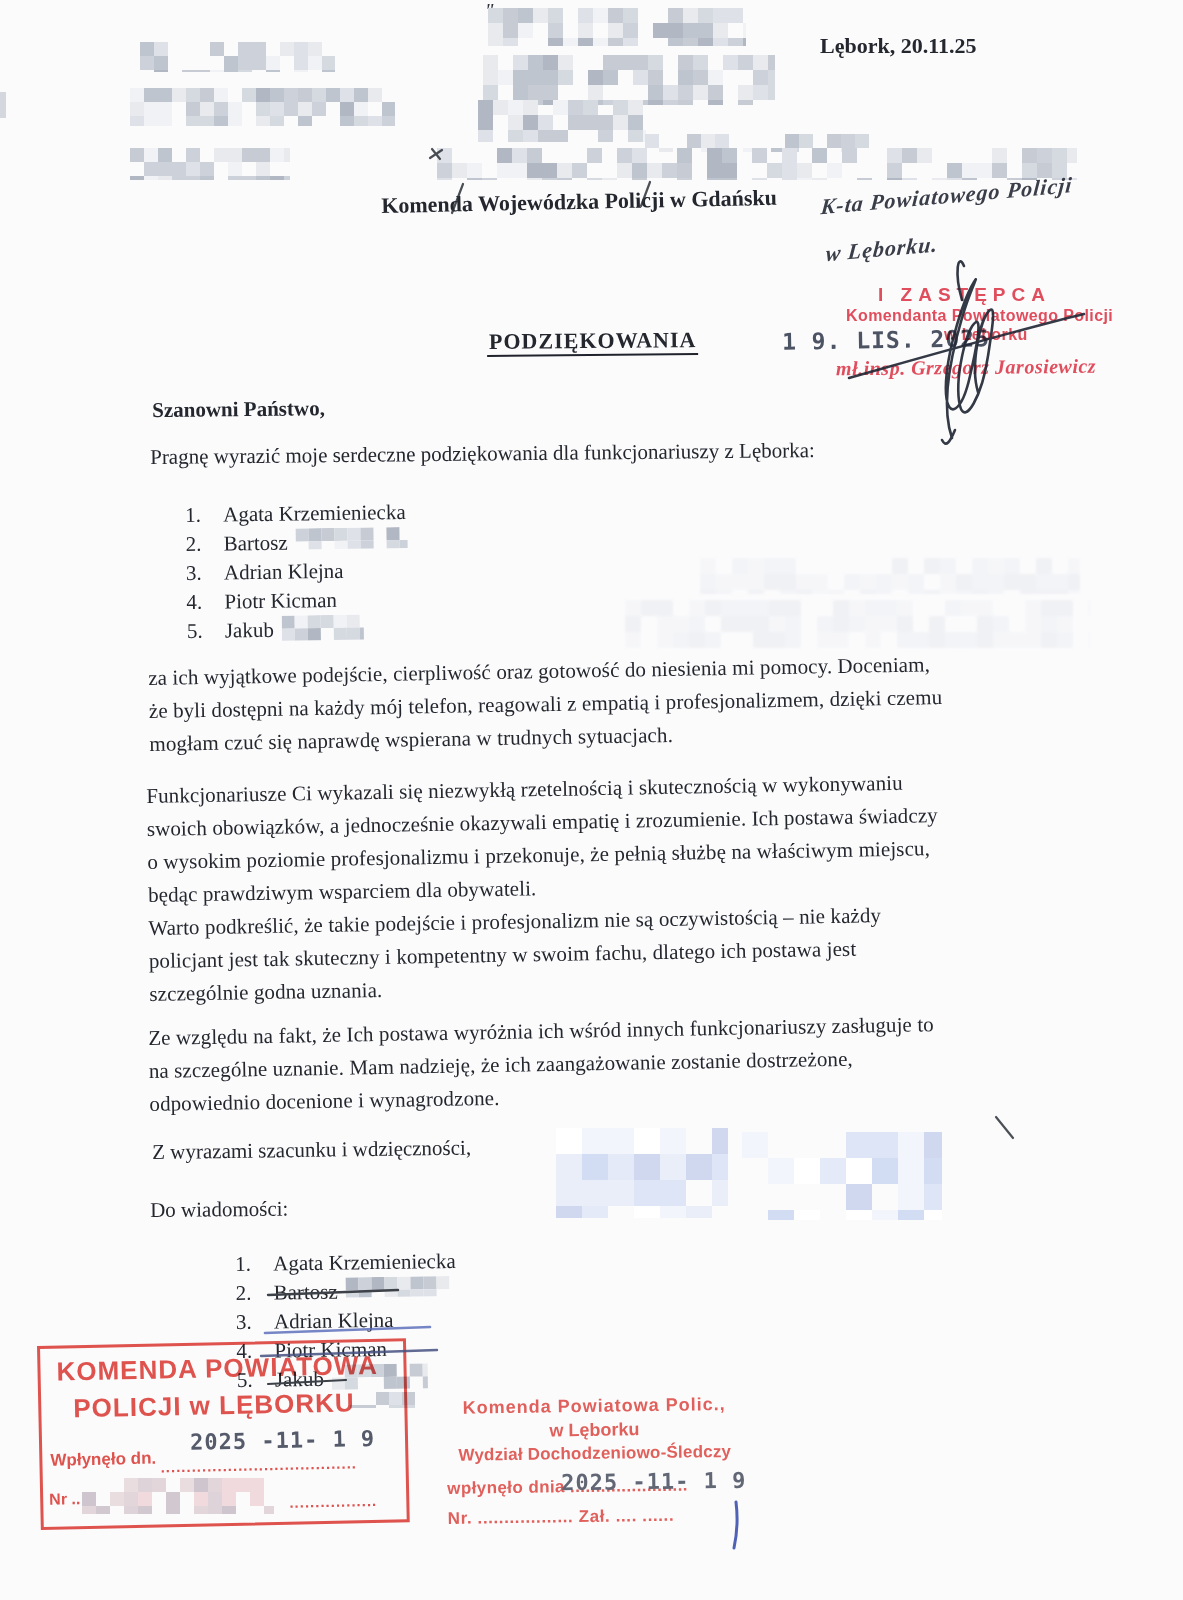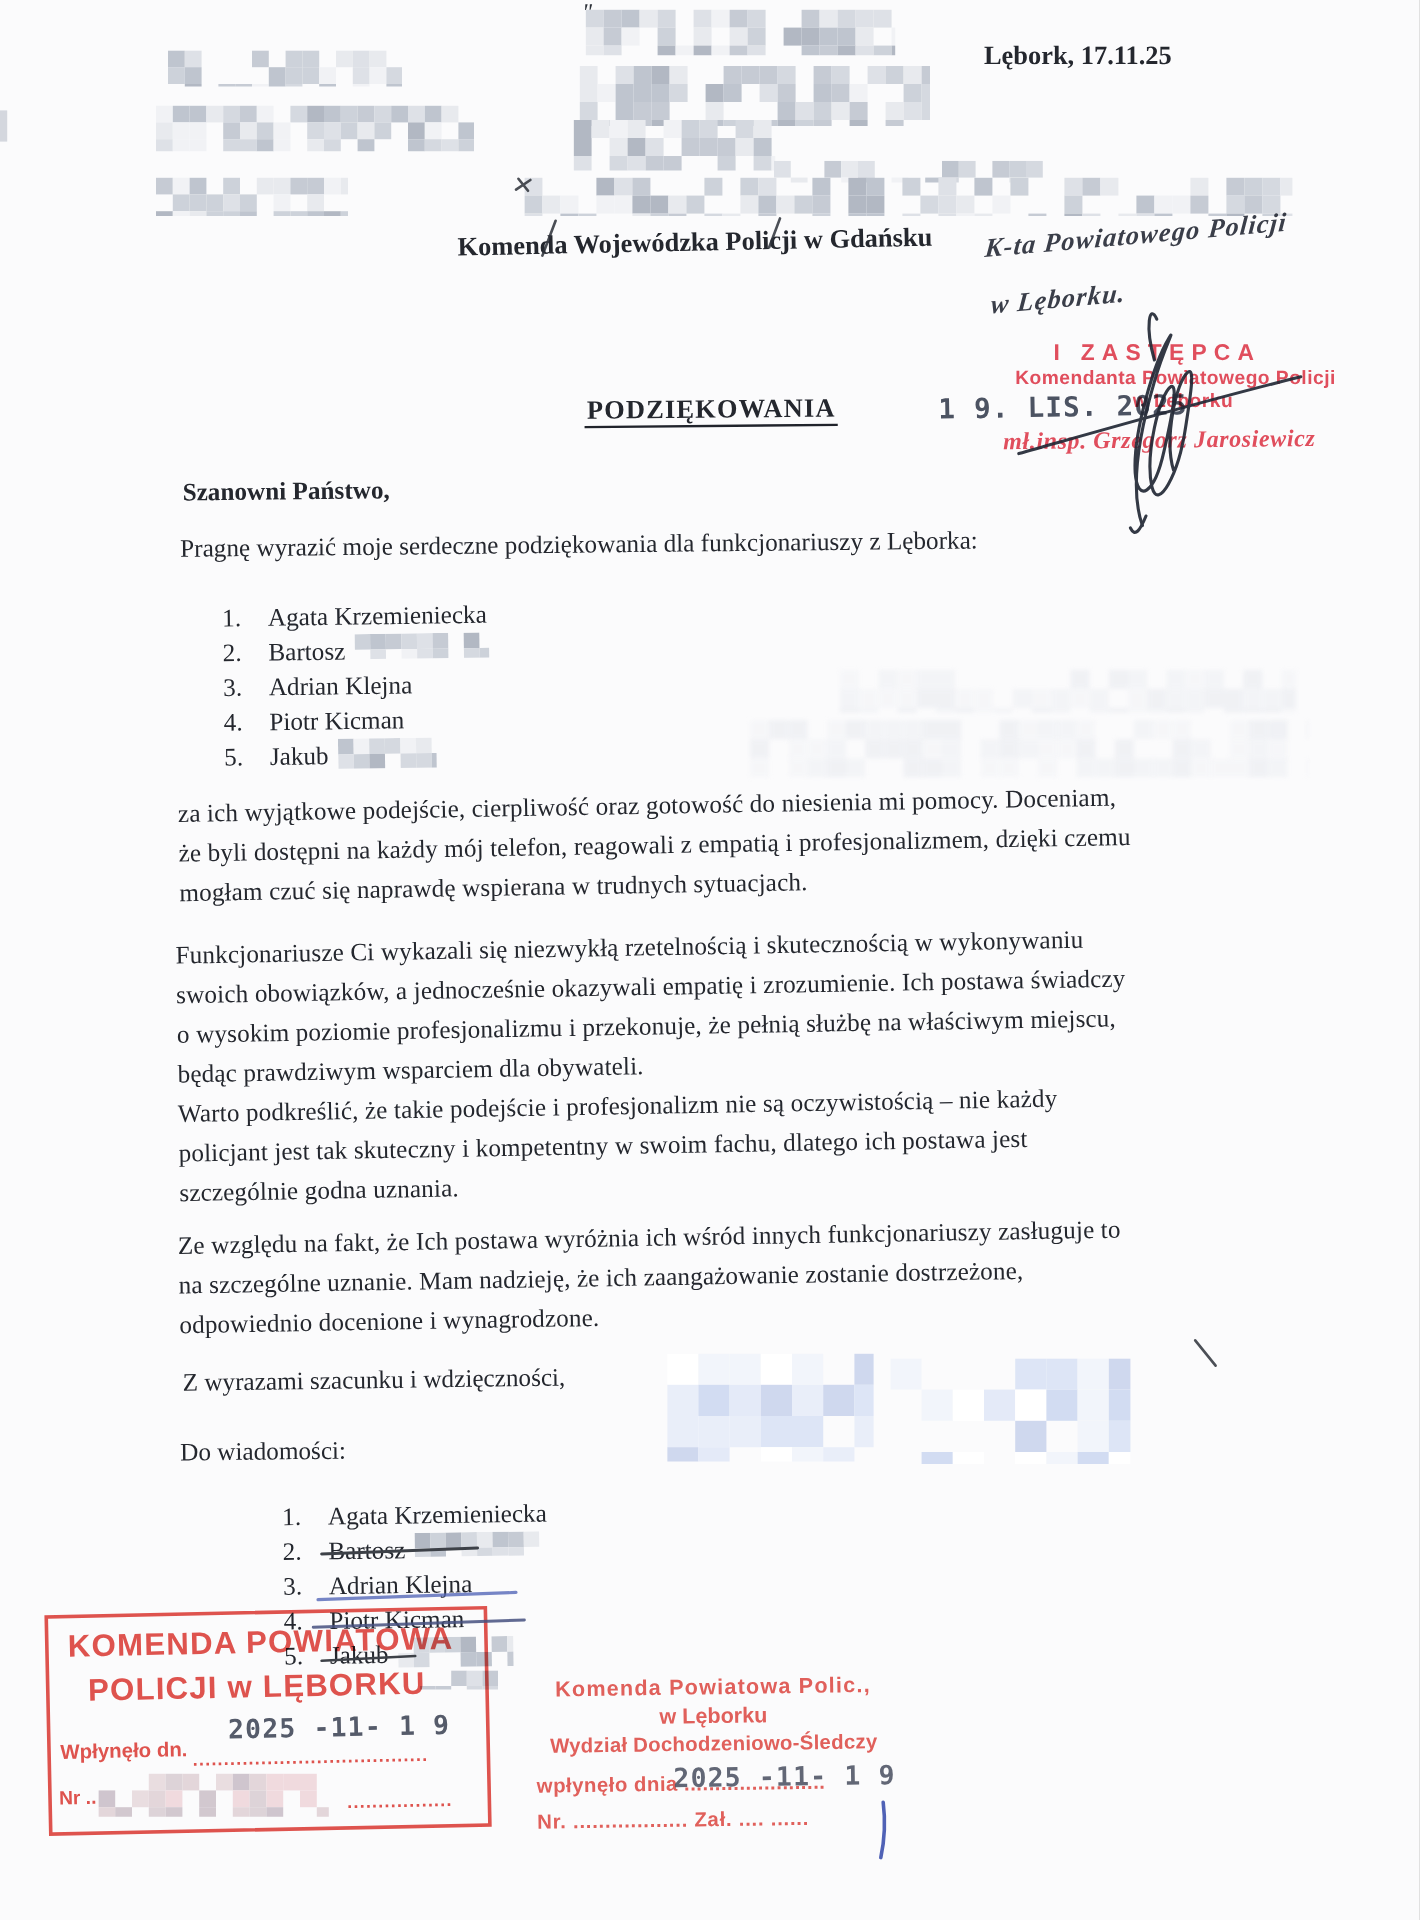--- a/index.html
+++ b/index.html
@@ -405,21 +405,21 @@
       <i style="left:465px;top:30px;width:15px;height:15px;background:#dee1e7"></i>
       <i style="left:495px;top:30px;width:15px;height:15px;background:#e8eaee"></i>
       <i style="left:510px;top:30px;width:15px;height:15px;background:#dee1e7"></i>
       <i style="left:525px;top:30px;width:15px;height:15px;background:#bfc5cf"></i>
       <i style="left:570px;top:30px;width:15px;height:15px;background:#c6cbd4"></i>
       <i style="left:585px;top:30px;width:15px;height:15px;background:#b2b8c3"></i>
       <i style="left:615px;top:30px;width:15px;height:15px;background:#cdd2da"></i>
       <i style="left:630px;top:30px;width:15px;height:15px;background:#dee1e7"></i>
     </div>
 
-  <div class="abs t22 b" style="left:820px;top:33px;">Lębork, 17.11.25</div>
+  <div class="abs t22 b" style="left:820px;top:33px;">Lębork, 20.11.25</div>
 
   <div class="abs t22 b" style="left:381px;top:193px;transform:rotate(-1.2deg);transform-origin:0 0;">Komenda Wojewódzka Policji w Gdańsku</div>
 
   <div class="hand" style="left:822px;top:194px;font-size:22px;">K-ta Powiatowego Policji</div>
   <div class="hand" style="left:827px;top:241px;font-size:22px;">w Lęborku.</div>
 
   <div class="deputy stamp ds1 abs" style="left:878px;top:284px;">I ZASTĘPCA</div>
   <div class="deputy stamp ds2 abs" style="left:846px;top:307px;">Komendanta Powiatowego Policji</div>
   <div class="deputy stamp ds3 abs" style="left:944px;top:326px;">w Lęborku</div>
   <div class="abs signer stamp" style="left:836px;top:356px;transform:rotate(-0.6deg);">mł.insp. Grzegorz Jarosiewicz</div>

